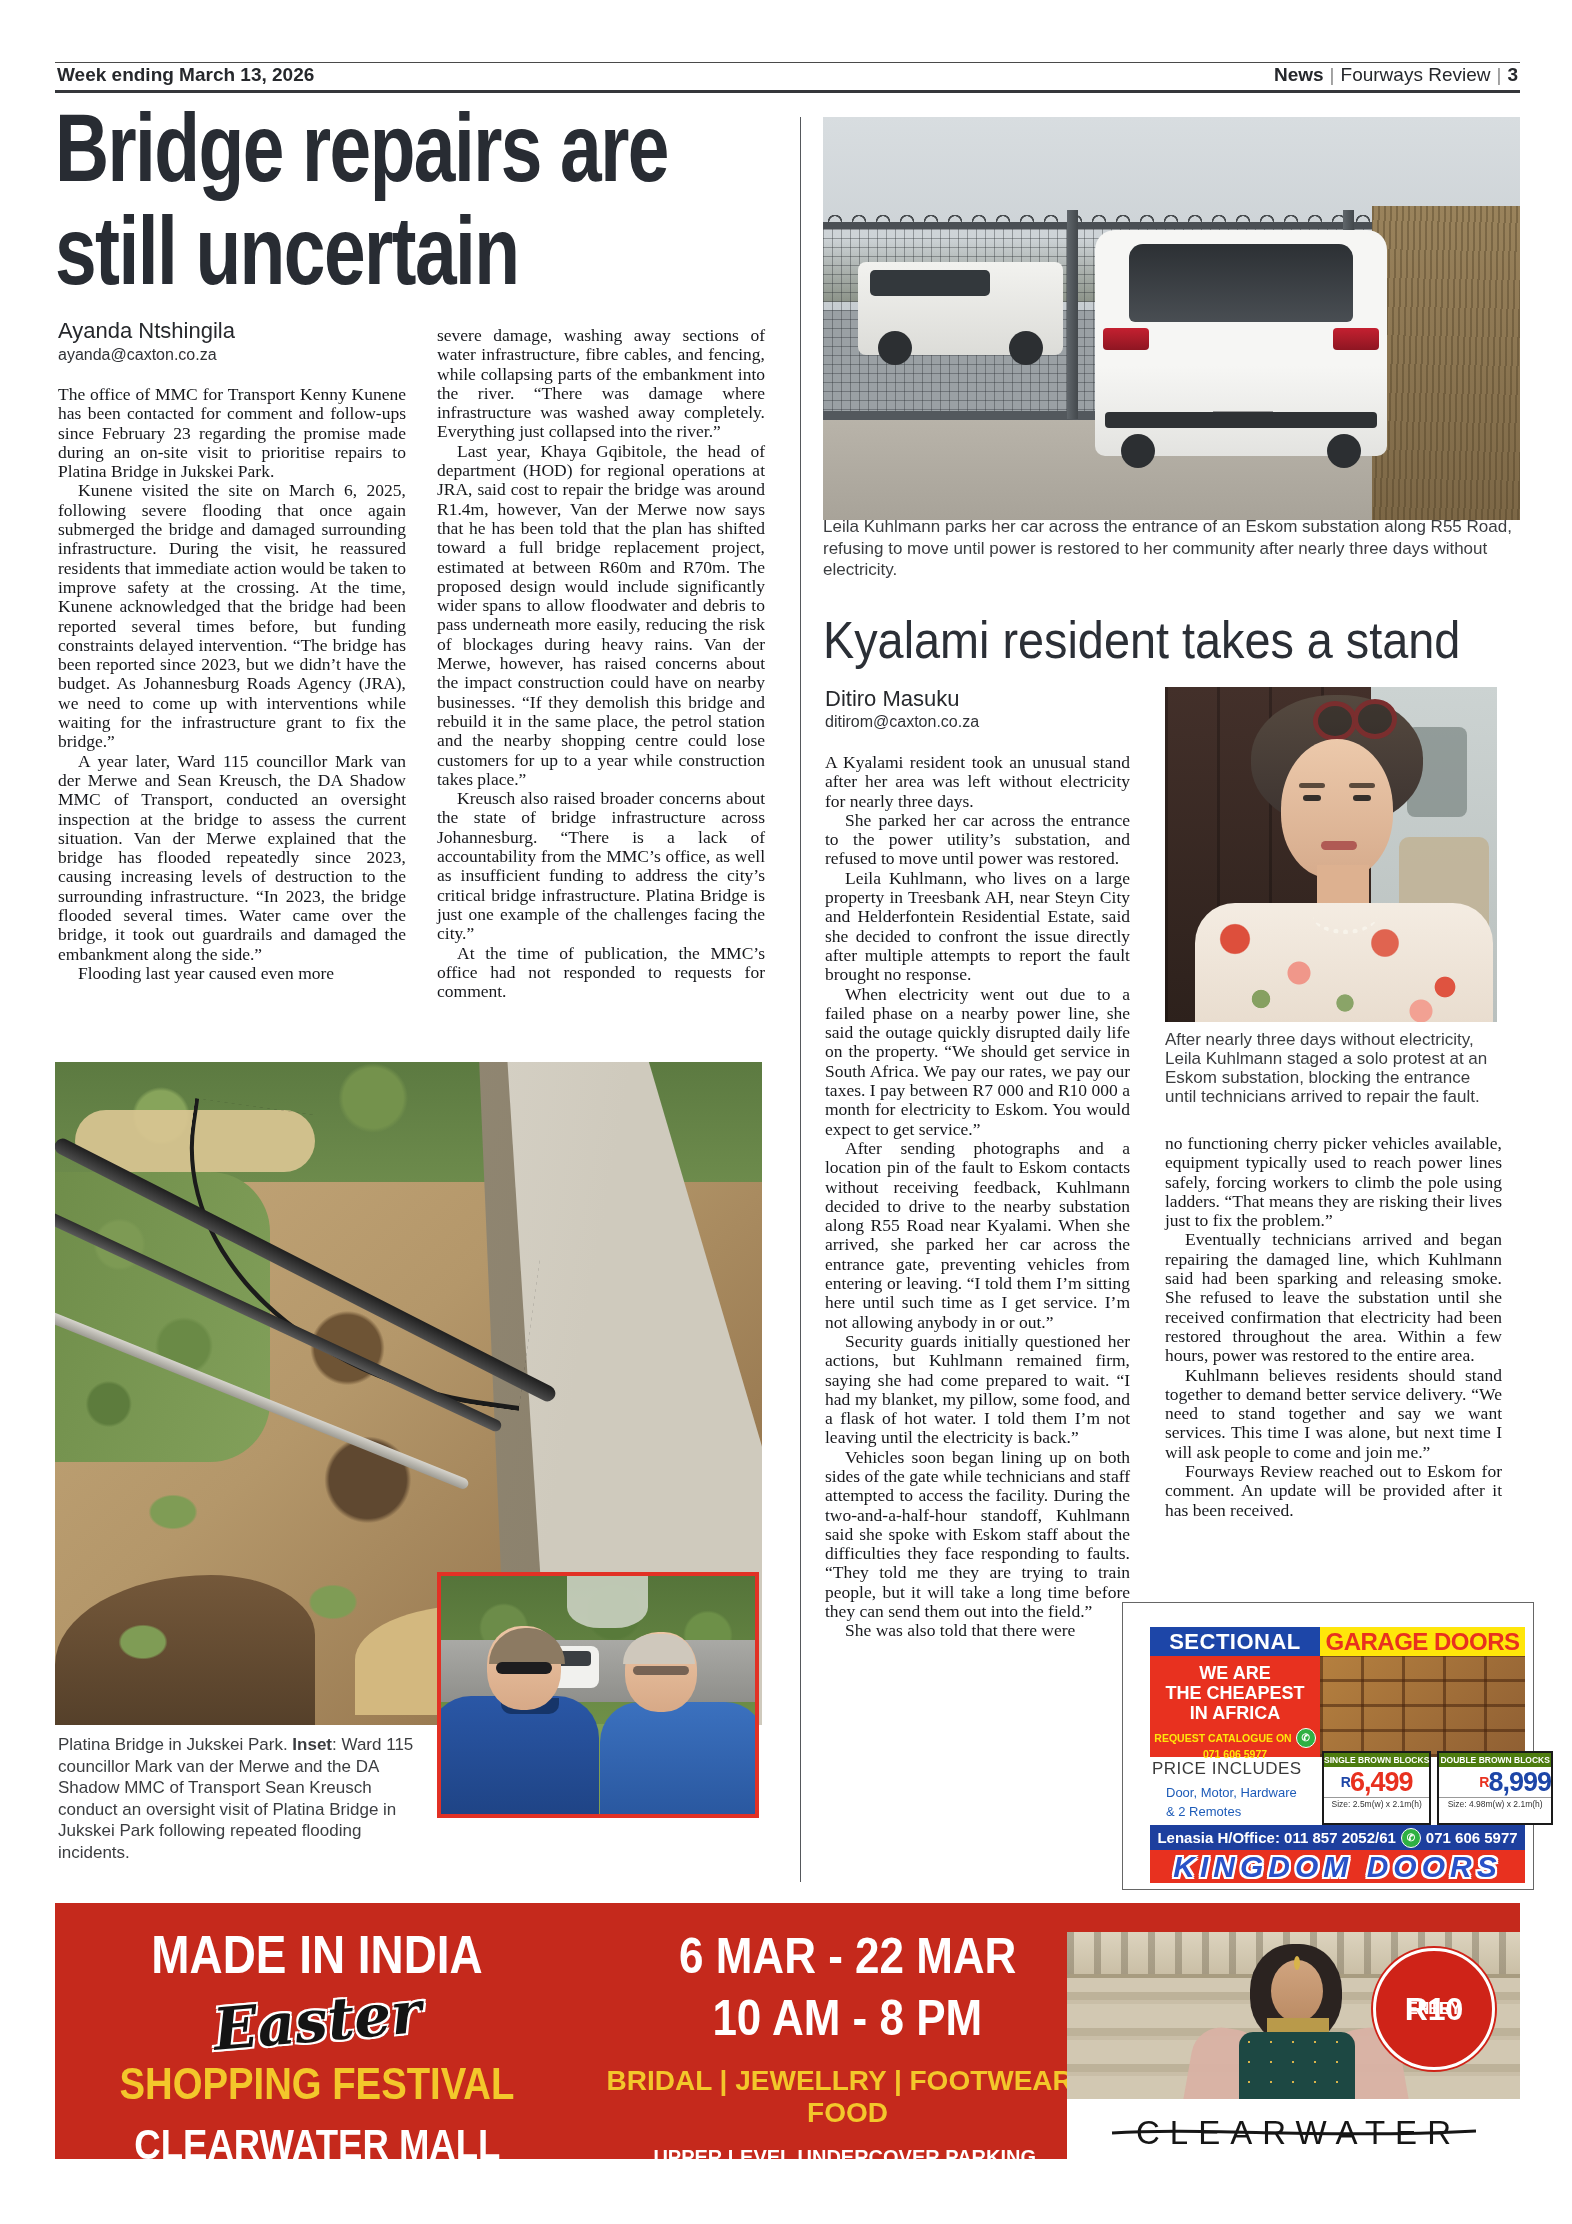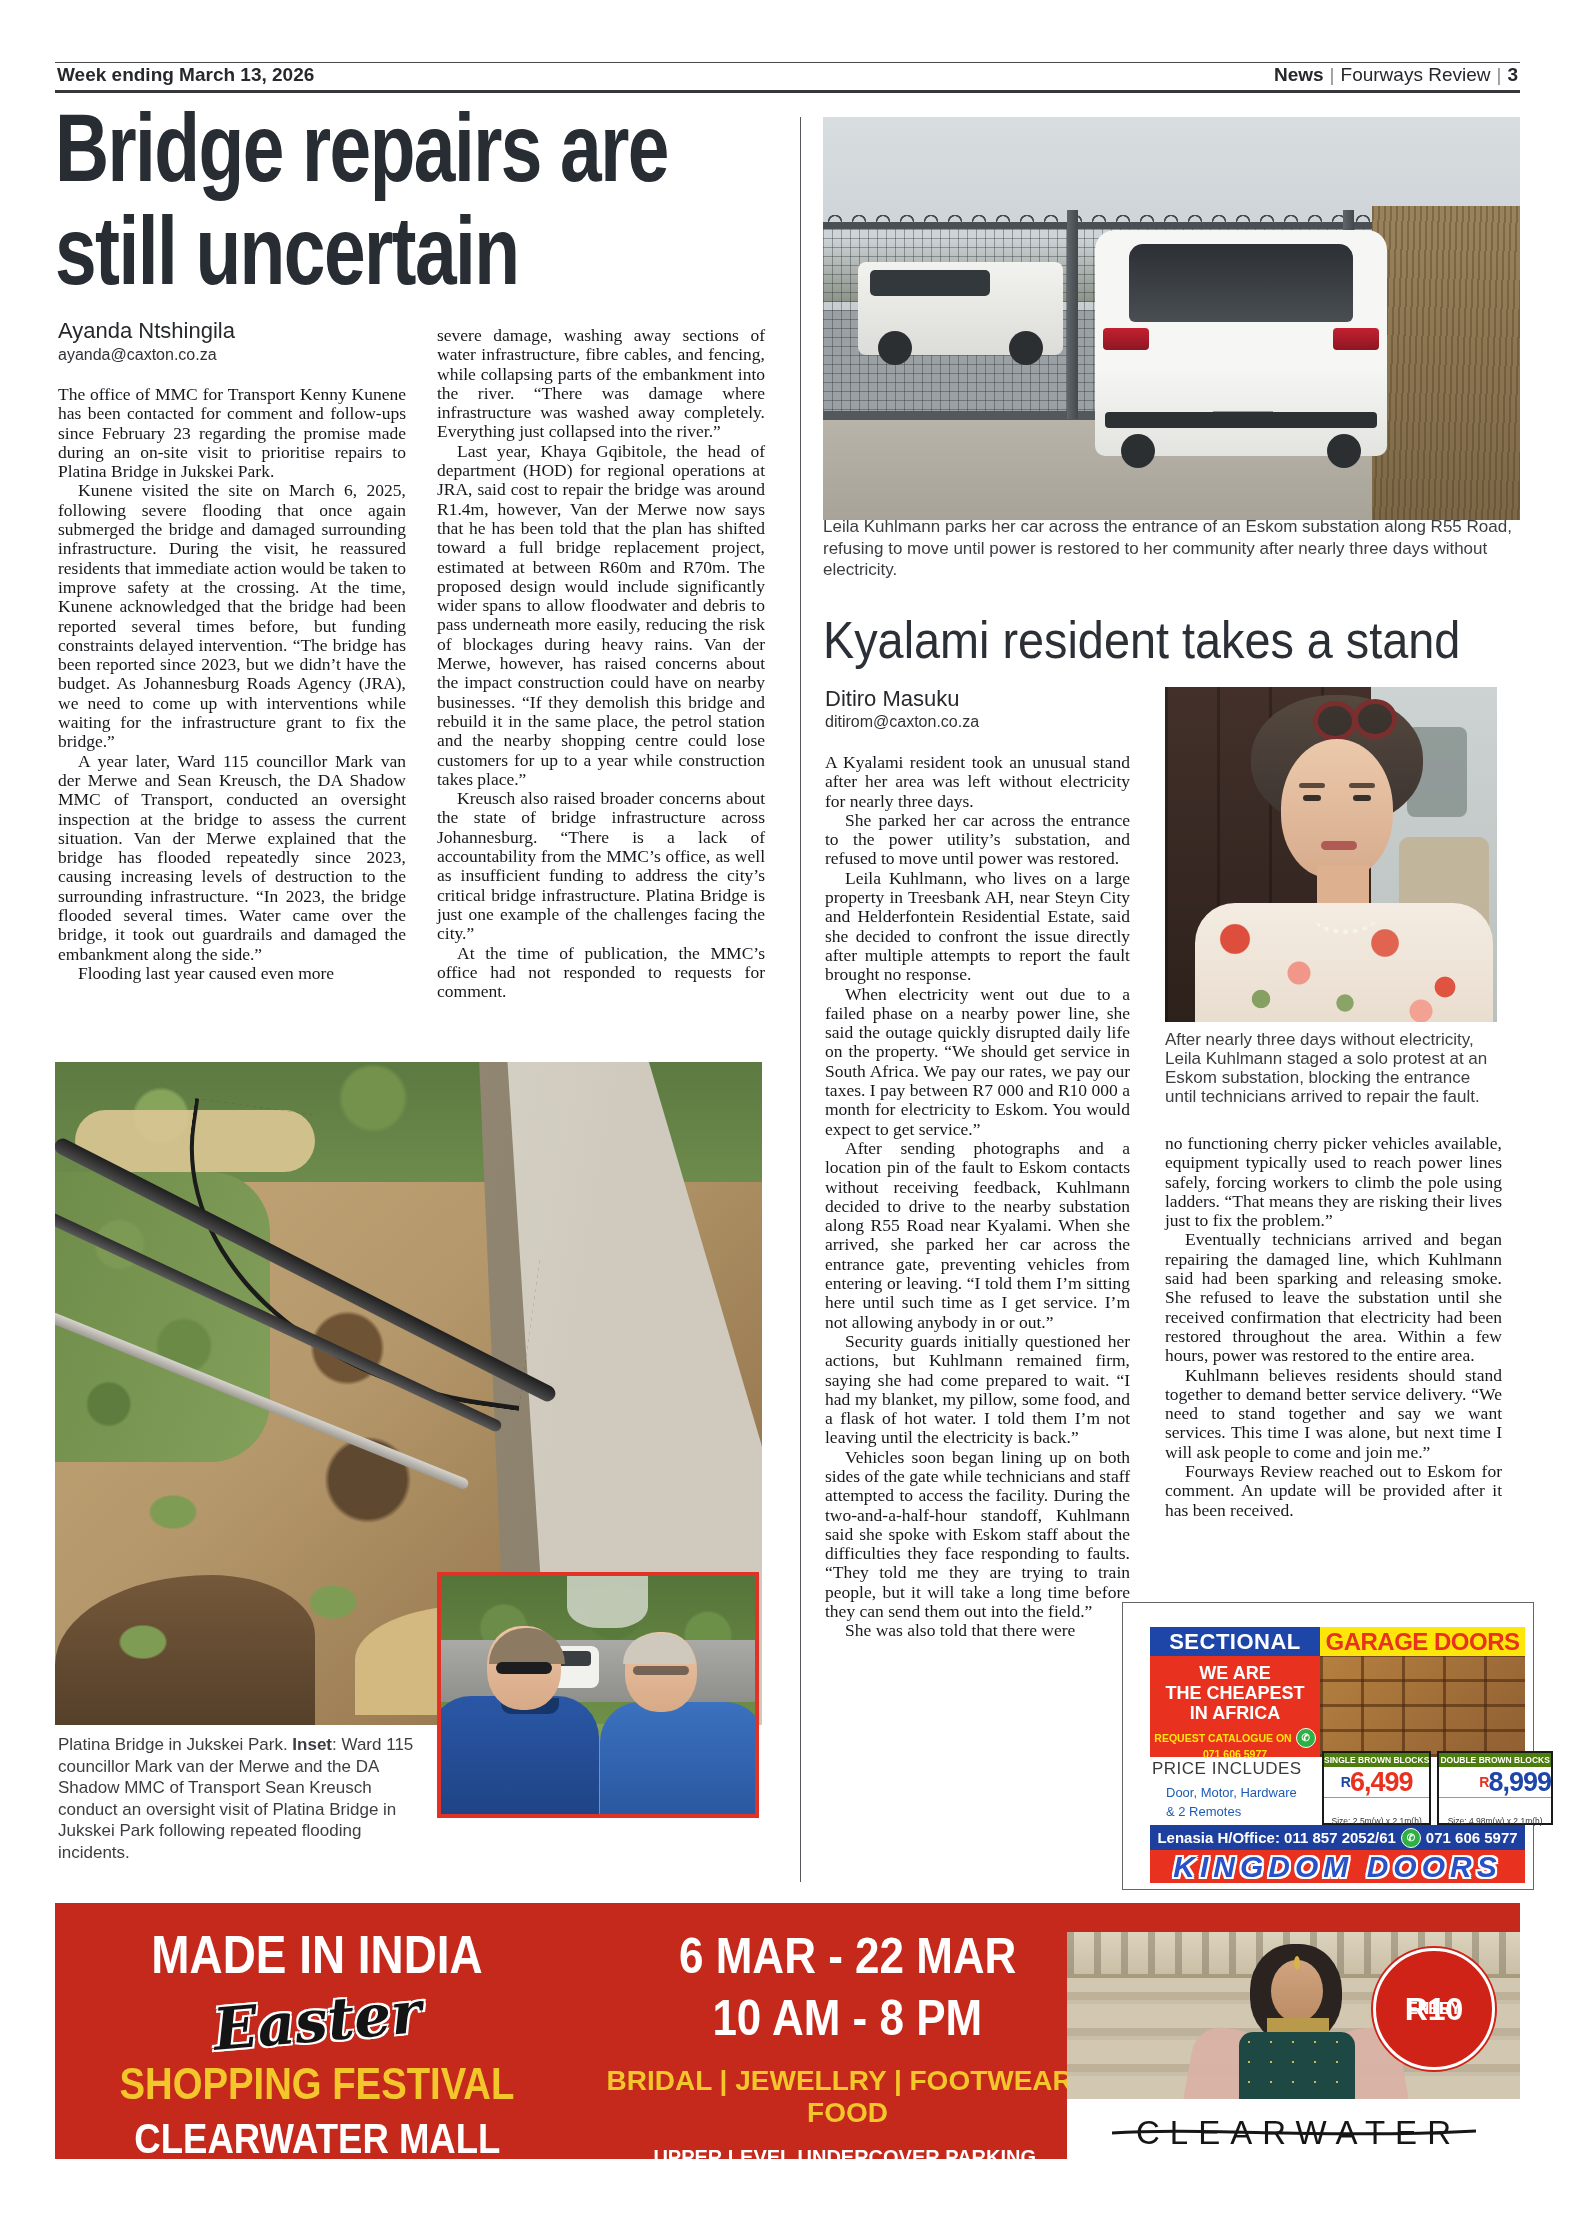--- a/index.html
+++ b/index.html
@@ -152,21 +152,21 @@
   .gd-price .i{font-size:13px;color:#1d5bb8;margin:4px 0 0 16px;}
   .gd-blocks{position:absolute;left:172px;top:124px;right:0;height:74px;display:flex;gap:6px;}
   .gd-block{flex:1;background:#fff;border:2px solid #1a1a1a;display:flex;flex-direction:column;}
   .gd-blab{background:#4d7c0f;color:#fff;font-weight:700;font-size:8.5px;text-align:center;padding:2px 0;white-space:nowrap;}
   .gd-amt{text-align:center;font-weight:700;font-size:27px;line-height:30px;letter-spacing:-1px;}
   .gd-amt .cur{font-size:14px;vertical-align:top;}
   .gd-amt.red{color:#e8311f;}
   .gd-amt.red .cur{color:#1d46a8;}
   .gd-amt.blue{color:#1d46a8;padding-left:40px;}
   .gd-amt.blue .cur{color:#e8311f;}
-  .gd-size{font-size:8.5px;color:#333;text-align:center;border-top:1px solid #999;padding-top:18px;}
+  .gd-size{font-size:8.5px;color:#333;text-align:center;border-top:1px solid #999;padding-top:1px;}
   .gd-contact{position:absolute;left:0;top:198px;width:100%;height:25px;background:#1d3f9e;color:#fff;
       display:flex;align-items:center;justify-content:center;gap:5px;font-weight:700;font-size:15px;}
   .gd-brand{position:absolute;left:0;top:223px;width:100%;height:33px;background:#e8311f;display:flex;align-items:center;justify-content:center;}
   .gd-brand span{font-weight:700;font-style:italic;font-size:30px;letter-spacing:5px;color:#2a52c8;
       text-shadow:-2px -2px 0 #fff,2px -2px 0 #fff,-2px 2px 0 #fff,2px 2px 0 #fff,0 2px 0 #fff,2px 0 0 #fff,0 -2px 0 #fff,-2px 0 0 #fff;}
   
   .mall{position:absolute;left:55px;top:1903px;width:1465px;height:256px;background:#c5291c;
         font-family:"Liberation Sans",sans-serif;color:#fff;overflow:hidden;}
   .m-left{position:absolute;left:12px;top:0;width:500px;text-align:center;}
   .m-center{position:absolute;left:520px;top:0;width:545px;text-align:center;}
@@ -394,21 +394,21 @@
           <span>KINGDOM DOORS</span>
         </div>
     </div>
   </div>
 
   <div class="mall">
     <div class="m-left">
       <div class="m-big" style="margin-top:20px;"><span>MADE IN INDIA</span></div>
       <div style="margin-top:2px;"><span class="m-easter">Easter</span></div>
       <div class="m-yellow" style="margin-top:4px;"><span>SHOPPING FESTIVAL</span></div>
-      <div class="m-white" style="margin-top:6px;"><span>CLEARWATER MALL</span></div>
+      <div class="m-white" style="margin-top:12px;"><span>CLEARWATER MALL</span></div>
     </div>
     <div class="m-center">
       <div class="m-dates" style="margin-top:24px;"><span>6 MAR - 22 MAR</span></div>
       <div class="m-dates" style="margin-top:4px;"><span>10 AM - 8 PM</span></div>
       <div class="m-cats" style="margin-top:18px;">BRIDAL | JEWELLRY | FOOTWEAR | FOOD</div>
       <div class="m-park" style="margin-top:14px;">UPPER LEVEL UNDERCOVER PARKING,</div>
 
     </div>
     <div class="m-photo">
       <div class="mp-bal"></div>

